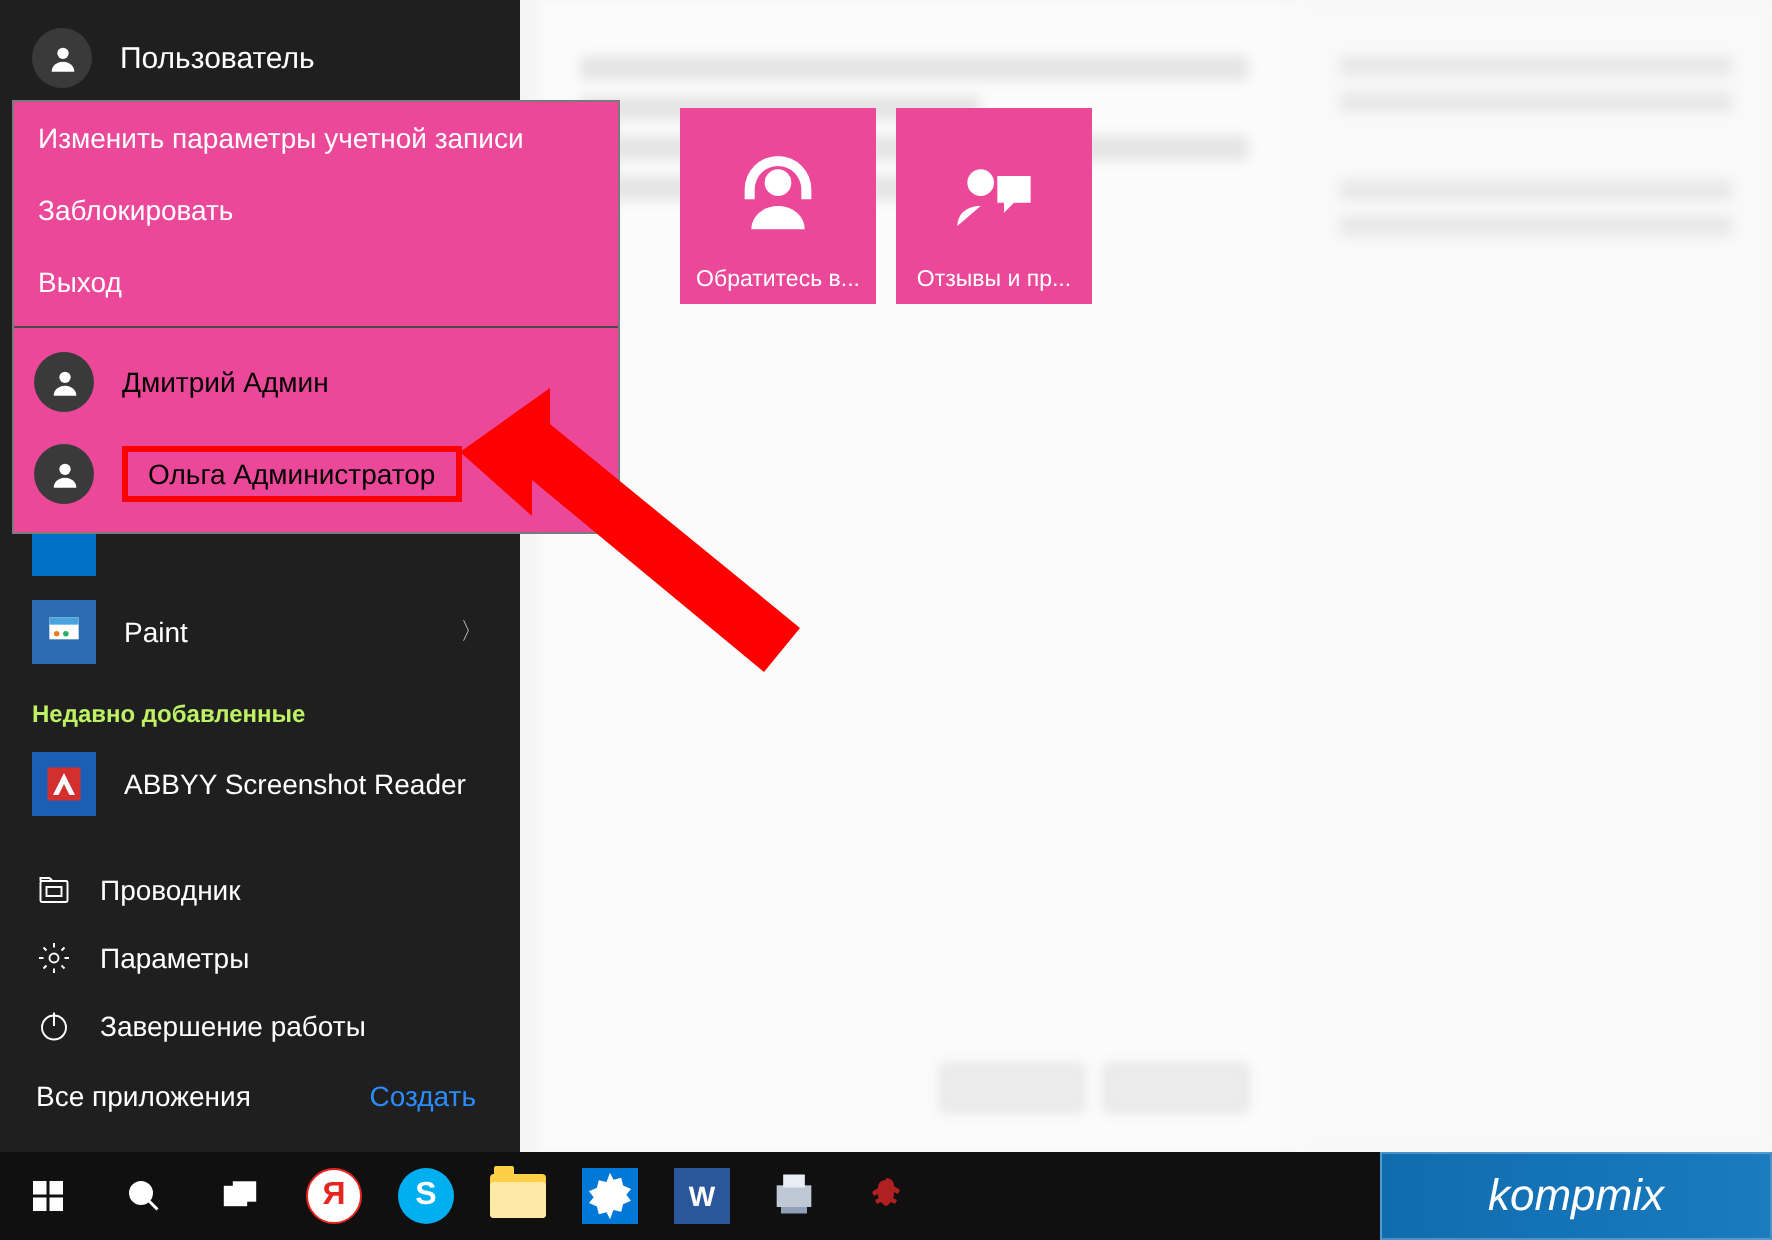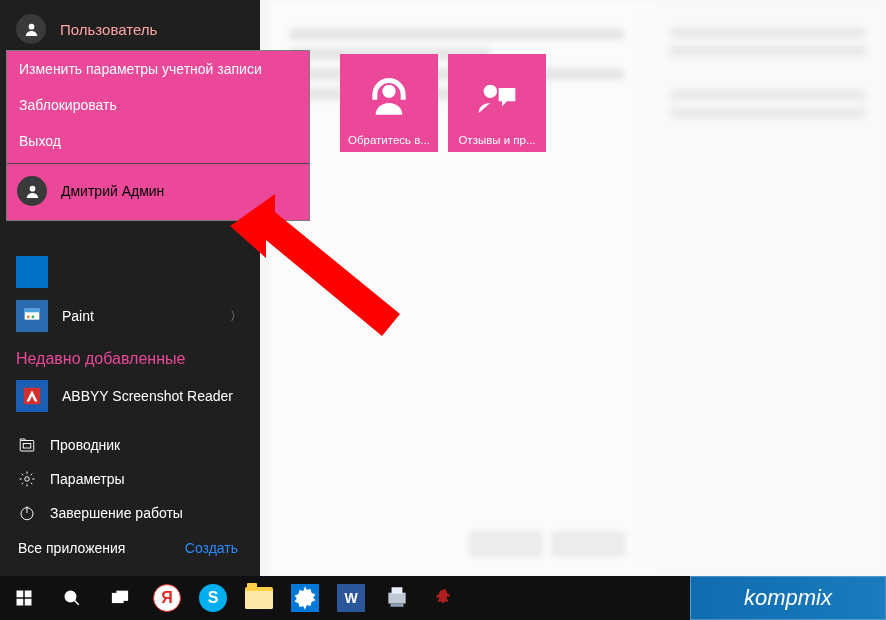--- a/index.html
+++ b/index.html
@@ -61,21 +61,21 @@
     position: relative;
   }
   .avatar-circle {
     width: 30px; height: 30px;
     border-radius: 50%;
     background: #3a3a3a;
     display:flex; align-items:center; justify-content:center;
     flex-shrink: 0;
   }
   .avatar-circle svg { width:17px; height:17px; fill:#fff; }
-  .start-header-name { color:#fca5a5; font-size:15px; }
+  .start-header-name { color:#ffffff; font-size:15px; }
 
   
   .tiles-area {
     position:absolute;
     left: 340px; top: 54px;
     display:flex; gap:10px;
     z-index:3;
   }
   .tile {
     width: 98px; height: 98px;
@@ -144,22 +144,23 @@
   .app-icon.outlook { background:#0072c6; }
   .app-icon.paint { background:#2b6cb0; }
   .app-icon.abbyy { background:#1a5fb4; }
   .app-icon svg { width:22px; height:22px; fill:#fff; }
   .app-label { font-size:14px; }
   .chevron-right {
     position:absolute; right:8px; top:50%; transform:translateY(-50%);
     color:#bbb; font-size:12px;
   }
   .section-label {
-    color:#ec4899; font-size:16px;
+    color:#bef264; font-size:12px;
     padding: 12px 6px 6px 6px;
+    font-weight: bold;
   }
 
   
   .system-links {
     position:absolute;
     left:14px; bottom:6px; width:240px;
     color:#fff;
   }
   .sys-row {
     display:flex; align-items:center; gap:14px;
@@ -361,20 +362,29 @@
   <div class="sep"></div>
   <div class="user-row">
     <div class="avatar-circle">
       <svg viewBox="0 0 24 24">
           <circle cx="12" cy="8" r="4"></circle>
           <path d="M4 21c0-4 3.6-7 8-7s8 3 8 7z"></path>
         </svg>
     </div>
     <span>Дмитрий Админ</span>
   </div>
+  <div class="user-row">
+    <div class="avatar-circle">
+      <svg viewBox="0 0 24 24">
+          <circle cx="12" cy="8" r="4"></circle>
+          <path d="M4 21c0-4 3.6-7 8-7s8 3 8 7z"></path>
+        </svg>
+    </div>
+    <span class="user-name-box" style="border:3px solid #ff0000; padding:3px 10px;">Ольга Администратор</span>
+  </div>
 </div>
 
 <svg class="red-arrow" viewBox="0 0 180 160">
   <defs></defs>
   <polygon points="0,40 45,8 45,26 170,128 152,150 36,54 36,72" fill="#ff0000"></polygon>
 </svg>
 
 <div class="taskbar">
   <div class="tb-btn">
     <svg viewBox="0 0 24 24">

